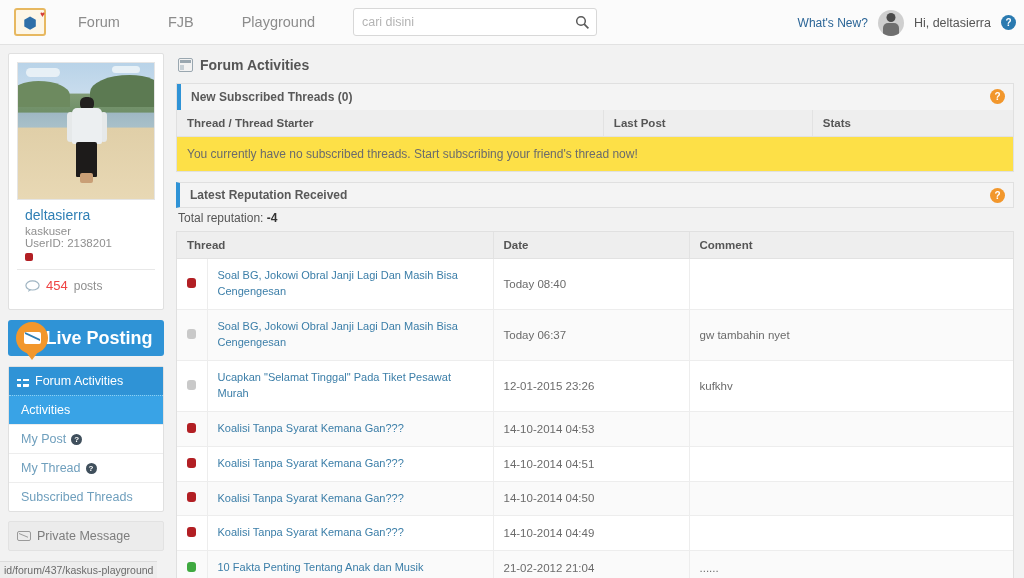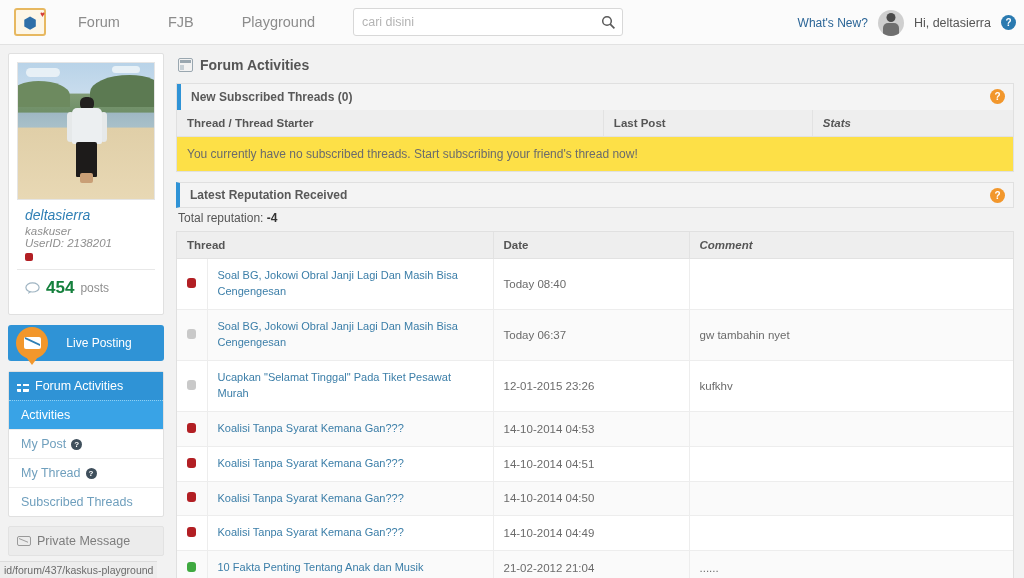--- a/index.html
+++ b/index.html
@@ -48,21 +48,21 @@
   .hamburger {
     width: 30px; height: 45px; margin-left: 18px;
     display: flex; flex-direction: column;
     justify-content: center; align-items: center;
     cursor: pointer; gap: 3px;
   }
   .hamburger i { display: block; width: 18px; height: 2px; background: #9a9a9a; }
 
   .searchbox {
     position: absolute; left: 353px; top: 8px;
-    width: 270px; height: 28px;
+    width: 244px; height: 28px;
     background: #fff; border: 1px solid #d8d8d8;
     border-radius: 3px;
     display: flex; 
   }
   .searchbox input {
     border: 0; outline: 0; flex: 1;
     font-size: 12.5px; color: #9b9b9b;
     padding: 0 8px; background: transparent;
     font-family: "Liberation Sans", sans-serif;
   }
@@ -156,34 +156,34 @@
   }
   .avatar-img .cloud1 {
     position: absolute; left: 8px; top: 5px; width: 34px; height: 9px;
     background: #eef4f8; border-radius: 9px; opacity: .85;
   }
   .avatar-img .cloud2 {
     position: absolute; right: 14px; top: 3px; width: 28px; height: 7px;
     background: #f2f7fa; border-radius: 7px; opacity: .8;
   }
 
-  .profile-meta { padding: 7px 8px 8px 8px; font-style: italic; }
+  .profile-meta { padding: 7px 8px 8px 8px; }
   .uname { font-size: 14px; color: #2f7fb5; cursor: pointer; display:block; }
   .urole { font-size: 11.5px; color: #8f8f8f; margin-top: 2px; }
   .uid   { font-size: 11.5px; color: #8f8f8f; }
   .rep-dot-red {
     width: 8px; height: 8px; border-radius: 2px;
     background: #b21f24; margin-top: 4px;
   }
   .posts-row {
     border-top: 1px solid #e8e8e8;
     padding: 8px; display: flex; align-items: center; gap: 6px;
   }
   .bubble-icon svg { display: block; }
-  .posts-count { font-size: 17px; color: #15803d; font-weight: bold; }
+  .posts-count { font-size: 13px; color: #ef4444; font-weight: normal; }
   .posts-label { font-size: 12px; color: #8f8f8f; }
 
   .liveposting {
     margin-top: 10px; height: 36px; border-radius: 3px;
     background: #2f93d6; position: relative;
     display: flex; align-items: center; justify-content: center;
     cursor: pointer;
   }
   .lp-pin {
     position: absolute; left: 8px; top: 2px;
@@ -200,21 +200,21 @@
     width: 17px; height: 12px; border-radius: 2px;
     background: #fff; position: relative; overflow: hidden;
   }
   .lp-pin .env:after {
     content: ""; position: absolute; left: 1px; top: 0;
     width: 15px; height: 9px;
     border-top: 2px solid #2f7fb5;
     transform: skewY(25deg); transform-origin: left top;
   }
   .lp-label {
-    font-size: 12px; color: #fff; font-weight: normal;
+    font-size: 18px; color: #fff; font-weight: bold;
     margin-left: 26px;
   }
 
   .menu-card { margin-top: 10px; }
   .menu-head {
     background: #2f93d6; color: #fff;
     font-size: 12.5px; padding: 7px 8px;
     display: flex; align-items: center; gap: 6px;
     cursor: pointer;
   }
@@ -301,21 +301,21 @@
   }
   .panel-body { background: #fde047; }
 
   table { width: 100%; border-collapse: collapse; table-layout: fixed; }
   thead th {
     background: #eeeeee; font-size: 11.5px; color: #555;
     text-align: left; padding: 7px 10px; font-weight: bold;
     border-right: 1px solid #e2e2e2;
     border-bottom: 1px solid #e2e2e2;
   }
-  thead th:last-child { border-right: 0; font-style: italic; }
+  thead th:last-child { border-right: 0; }
   .empty-row td {
     font-size: 12px; color: #6b6b6b; padding: 10px;
   }
 
   .subtotal {
     font-size: 12px; color: #555; padding: 3px 2px 6px 2px;
   }
   .subtotal b { color: #333; }
 
   .rep-table td {

